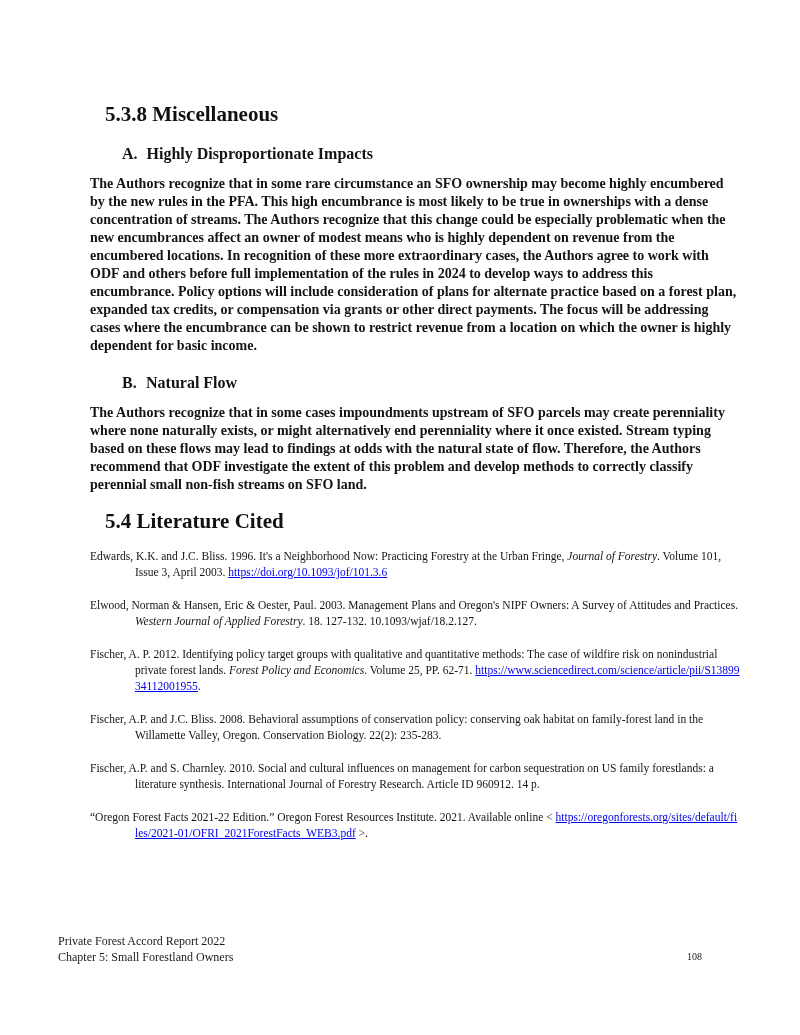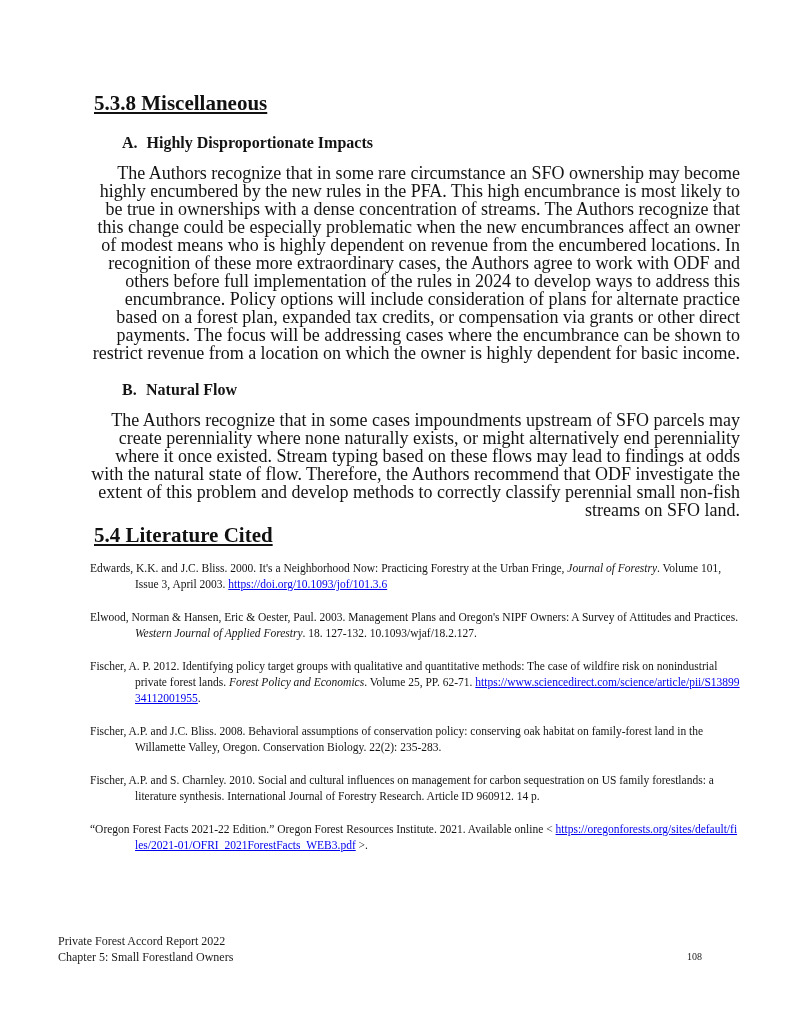--- a/index.html
+++ b/index.html
@@ -17,40 +17,40 @@
     position: absolute;
     left: 90px;
     top: 0;
     width: 650px;
     padding-top: 87px;
   }
   h2.section-heading {
     font-size: 21px;
     line-height: 24px;
     font-weight: bold;
-    margin: 4px;
+    margin: 15px;
     color: #111111;
-    text-decoration: underline;
   }
   .subheading {
     margin: 20px 0 0 32px;
     font-weight: bold;
     font-size: 16px;
     line-height: 16px;
   }
   .subheading .sub-label {
     display: inline-block;
     min-width: 15px;
     margin-right: 9px;
   }
   .body-para {
     margin: 13px 0 0 0;
-    font-size: 18px;
+    font-size: 14px;
     line-height: 18px;
-    text-align: right;
+    text-align: left;
+    font-weight: bold;
   }
   .lit-heading {
     margin-top: 15px;
   }
   .citations {
     margin-top: 13px;
     font-size: 11.5px;
     line-height: 16px;
   }
   .citation {
@@ -97,21 +97,21 @@
 
     <div class="subheading">
       <span class="sub-label">B.</span><span>Natural Flow</span>
     </div>
 
     <p class="body-para">The Authors recognize that in some cases impoundments upstream of SFO parcels may create perenniality where none naturally exists, or might alternatively end perenniality where it once existed. Stream typing based on these flows may lead to findings at odds with the natural state of flow. Therefore, the Authors recommend that ODF investigate the extent of this problem and develop methods to correctly classify perennial small non-fish streams on SFO land.</p>
 
     <h2 class="section-heading lit-heading">5.4 Literature Cited</h2>
 
     <div class="citations">
-        <p class="citation"><span>Edwards, K.K. and J.C. Bliss. 2000. It's a Neighborhood Now: Practicing Forestry at the Urban Fringe, </span><em>Journal of Forestry</em><span>. Volume 101, Issue 3, April 2003. </span><a href="#" class="cite-link" style="color: rgb(0, 0, 238);">https://doi.org/10.1093/jof/101.3.6</a></p>
+        <p class="citation"><span>Edwards, K.K. and J.C. Bliss. 1996. It's a Neighborhood Now: Practicing Forestry at the Urban Fringe, </span><em>Journal of Forestry</em><span>. Volume 101, Issue 3, April 2003. </span><a href="#" class="cite-link" style="color: rgb(0, 0, 238);">https://doi.org/10.1093/jof/101.3.6</a></p>
         <p class="citation"><span>Elwood, Norman &amp; Hansen, Eric &amp; Oester, Paul. 2003. Management Plans and Oregon's NIPF Owners: A Survey of Attitudes and Practices. </span><em>Western Journal of Applied Forestry</em><span>. 18. 127-132. 10.1093/wjaf/18.2.127.</span></p>
         <p class="citation"><span>Fischer, A. P. 2012. Identifying policy target groups with qualitative and quantitative methods: The case of wildfire risk on nonindustrial private forest lands. </span><em>Forest Policy and Economics</em><span>. Volume 25, PP. 62-71. </span><a href="#" class="cite-link" style="color: rgb(0, 0, 238);">https://www.sciencedirect.com/science/article/pii/S1389934112001955</a><span>.</span></p>
         <p class="citation"><span>Fischer, A.P. and J.C. Bliss. 2008. Behavioral assumptions of conservation policy: conserving oak habitat on family-forest land in the Willamette Valley, Oregon. Conservation Biology. 22(2): 235-283.</span></p>
         <p class="citation"><span>Fischer, A.P. and S. Charnley. 2010. Social and cultural influences on management for carbon sequestration on US family forestlands: a literature synthesis. International Journal of Forestry Research. Article ID 960912. 14 p.</span></p>
         <p class="citation"><span>“Oregon Forest Facts 2021-22 Edition.” Oregon Forest Resources Institute. 2021. Available online &lt; </span><a href="#" class="cite-link" style="color: rgb(0, 0, 238);">https://oregonforests.org/sites/default/files/2021-01/OFRI_2021ForestFacts_WEB3.pdf</a><span> &gt;.</span></p>
       </div>
 
   </div>
 
   <div class="footer">

